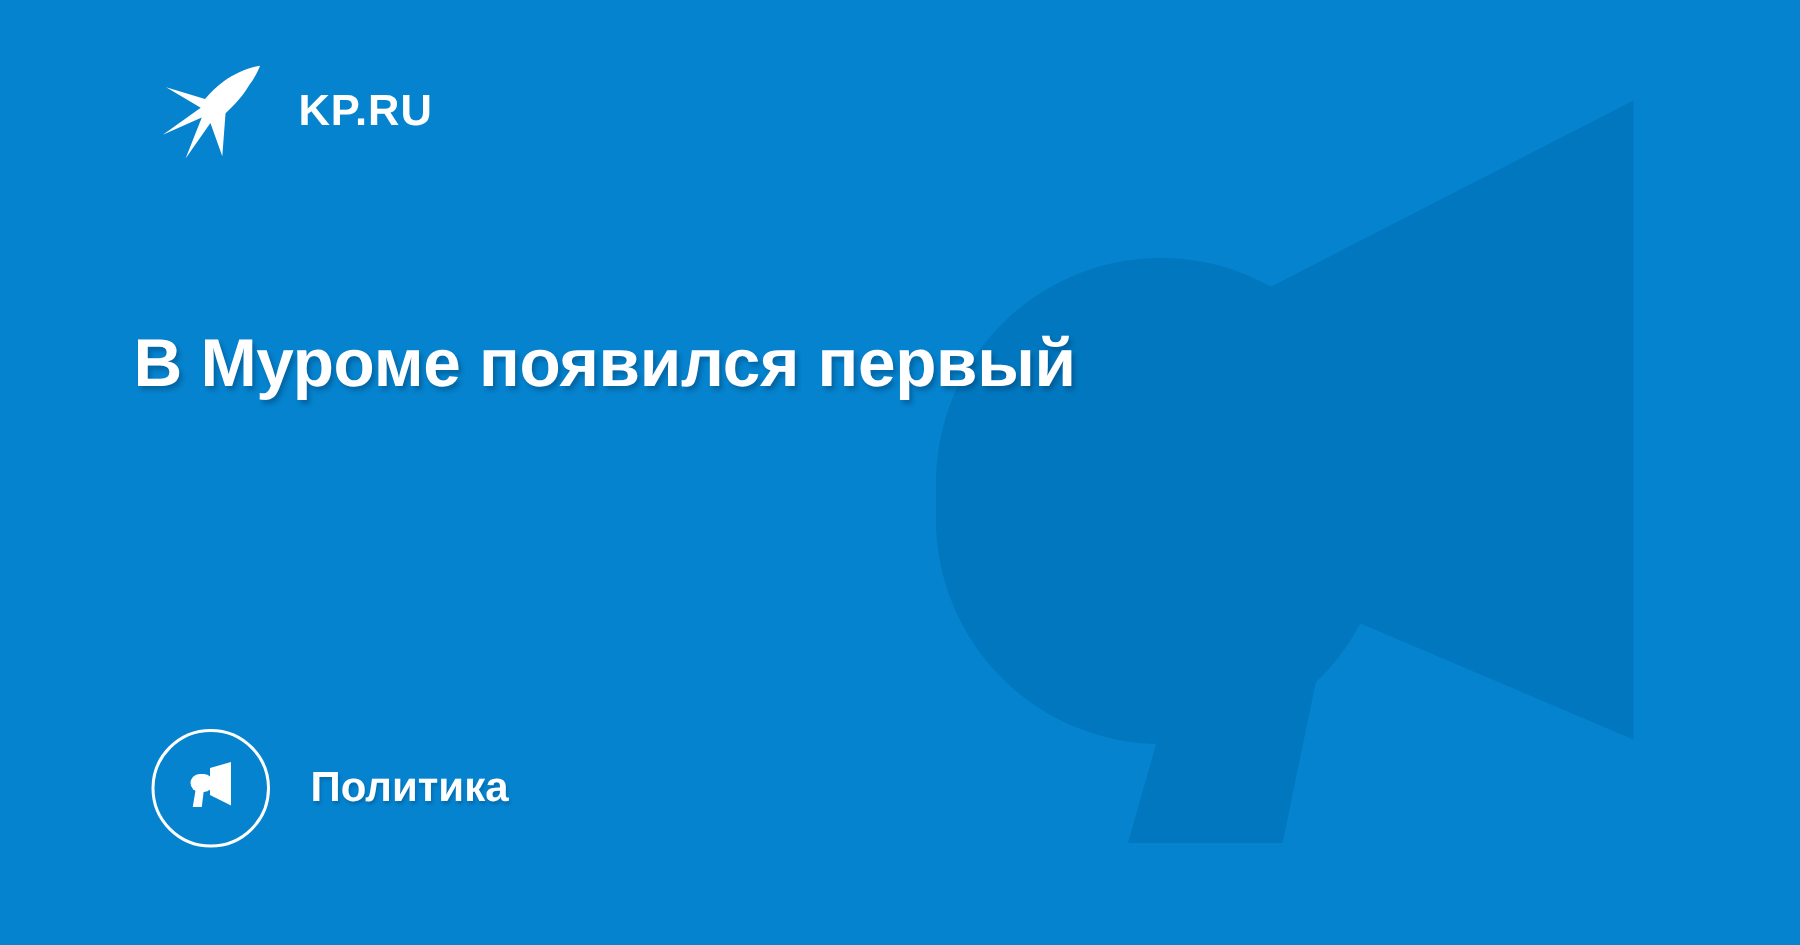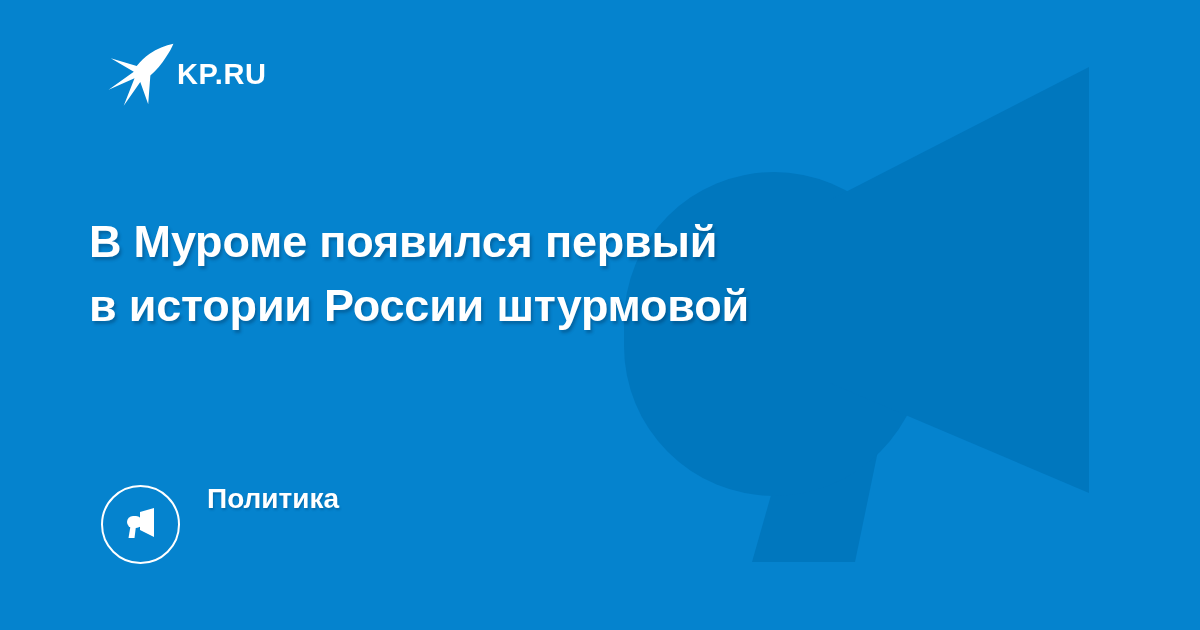--- a/index.html
+++ b/index.html
@@ -31,20 +31,21 @@
     pointer-events: none;
   }
 
   
   #brand {
     position: absolute;
     left: 105px;
     top: 38px;
     display: flex;
     align-items: center;
+    gap: 22px;
     height: 72px;
   }
   #brand-bird {
     width: 72px;
     height: 72px;
     display: block;
     flex: 0 0 auto;
   }
   #brand-name {
     color: #ffffff;
@@ -73,21 +74,21 @@
     display: block;
     white-space: nowrap;
   }
 
   
   #category {
     position: absolute;
     left: 101px;
     top: 485px;
     display: flex;
-    align-items: flex-start;
+    align-items: center;
     gap: 27px;
     height: 80px;
   }
   #category-circle {
     width: 79px;
     height: 79px;
     border-radius: 50%;
     border: 2px solid #ffffff;
     box-sizing: border-box;
     display: flex;
@@ -137,21 +138,20 @@
                L 60 92
                L 63 52
                C 71 45 79 36 85 26
                C 90 19 93 13 95 8 Z"></path>
     </svg>
     <span id="brand-name">KP.RU</span>
   </div>
 
   <h1 id="headline">
     <span class="hl-line">В Муроме появился первый</span>
-    <span class="hl-line">в истории России штурмовой</span>
   </h1>
 
   <div id="category">
     <span id="category-circle">
       <svg width="42" height="42" viewBox="0 0 42 42" aria-hidden="true">
         <g fill="#ffffff">
 
           <path d="M20 8 L34 4 L34 33 L20 26 Z"></path>
 
           <rect x="7" y="12" width="15" height="12" rx="6" ry="6"></rect>

